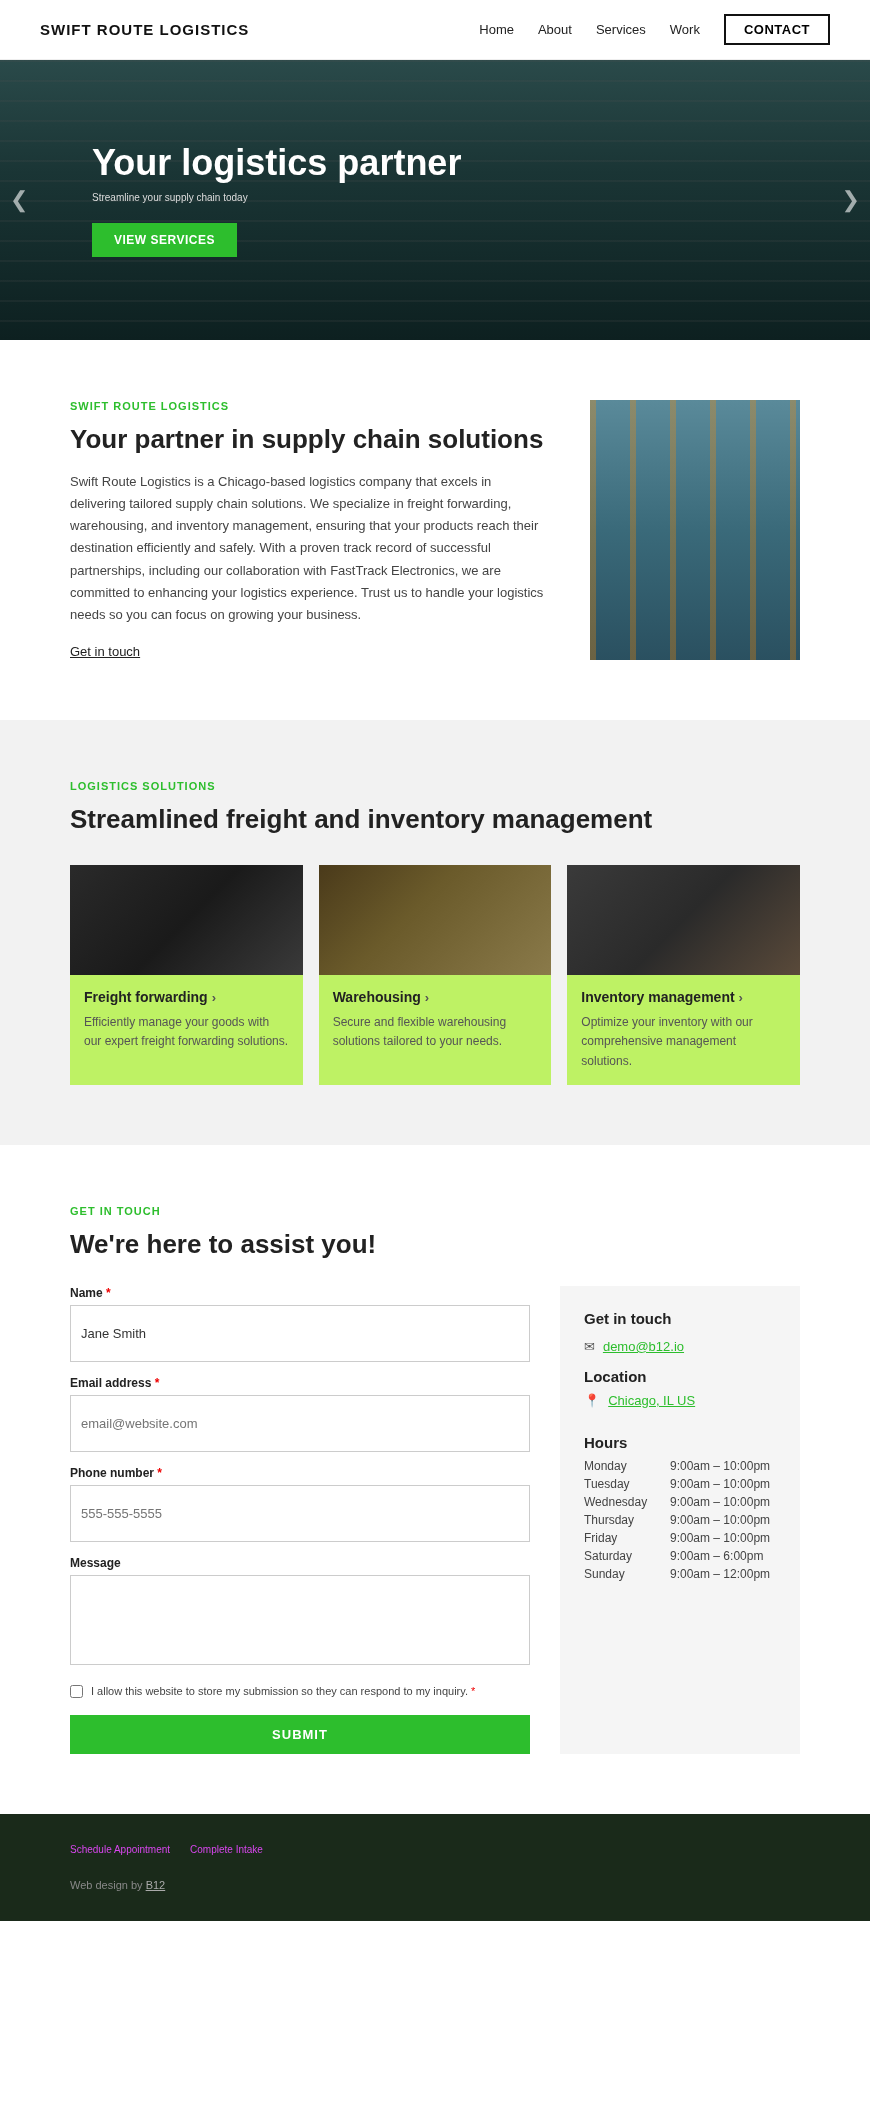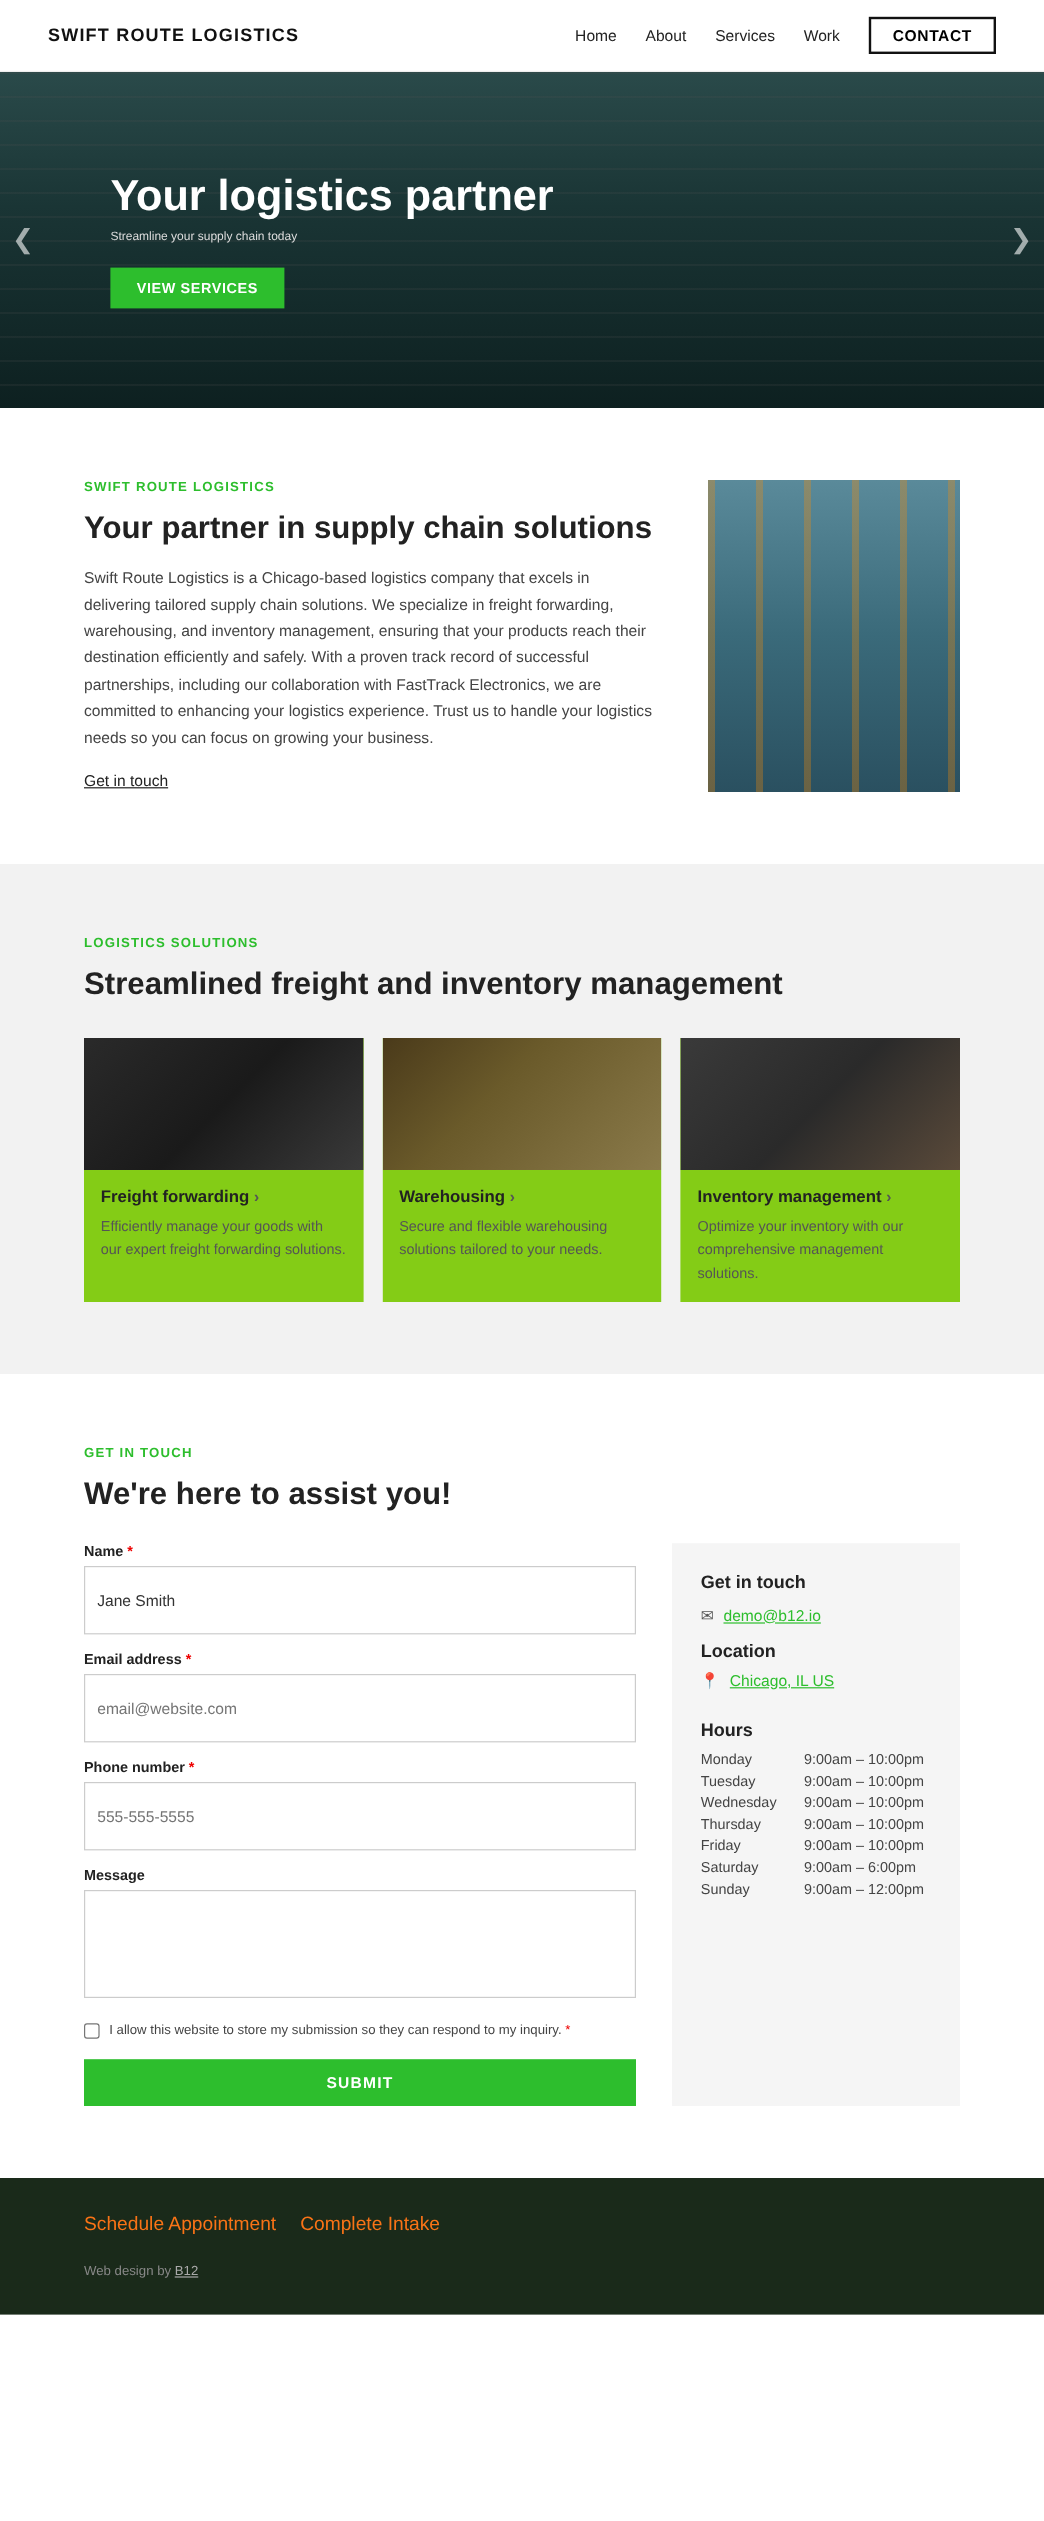--- a/index.html
+++ b/index.html
@@ -73,21 +73,21 @@
         linear-gradient(180deg, #5a8a9a 0%, #3a6a7a 50%, #2a5060 100%);
     }
 
     
     .services-section {
       background: #f2f2f2; padding: 60px 70px;
     }
     .services-section .section-tag { color: #2dbe2d; font-size: 11px; font-weight: 700; letter-spacing: 1px; margin-bottom: 12px; text-transform: uppercase; }
     .services-section h2 { font-size: 26px; font-weight: 900; margin-bottom: 30px; line-height: 1.2; }
     .services-grid { display: flex; gap: 16px; }
-    .service-card { background: #84cc16; flex: 1; overflow: hidden; }
+    .service-card { background: #bef264; flex: 1; overflow: hidden; }
     .service-img {
       width: 100%; height: 110px;
     }
     .service-img-1 { background: linear-gradient(135deg, #2a2a2a 0%, #1a1a1a 50%, #3a3a3a 100%); }
     .service-img-2 { background: linear-gradient(135deg, #4a3a1a 0%, #6a5a2a 40%, #8a7a4a 100%); }
     .service-img-3 { background: linear-gradient(135deg, #3a3a3a 0%, #2a2a2a 50%, #5a4a3a 100%); }
     .service-card-body { padding: 14px; }
     .service-title { font-size: 14px; font-weight: 700; margin-bottom: 8px; display: flex; align-items: center; gap: 4px; }
     .service-title .chevron { color: #555; font-size: 13px; }
     .service-card-body p { font-size: 12px; color: #555; line-height: 1.6; }
@@ -130,21 +130,21 @@
     .hours-table { font-size: 12px; color: #444; }
     .hours-row { display: flex; gap: 6px; margin-bottom: 4px; }
     .hours-day { width: 80px; }
     .hours-time { }
 
     
     footer {
       background: #1a2a1a; color: #ccc; padding: 30px 70px;
     }
     .footer-links { display: flex; gap: 20px; margin-bottom: 24px; }
-    .footer-links a { color: #f97316; font-size: 16px; text-decoration: none; }
+    .footer-links a { color: #d946ef; font-size: 10px; text-decoration: none; }
     .footer-credit { font-size: 11px; color: #888; }
     .footer-credit a { color: #aaa; text-decoration: underline; }
   </style>
 </head>
 <body>
 
 <header>
   <span class="logo">SWIFT ROUTE LOGISTICS</span>
   <nav>
     <a>Home</a>

